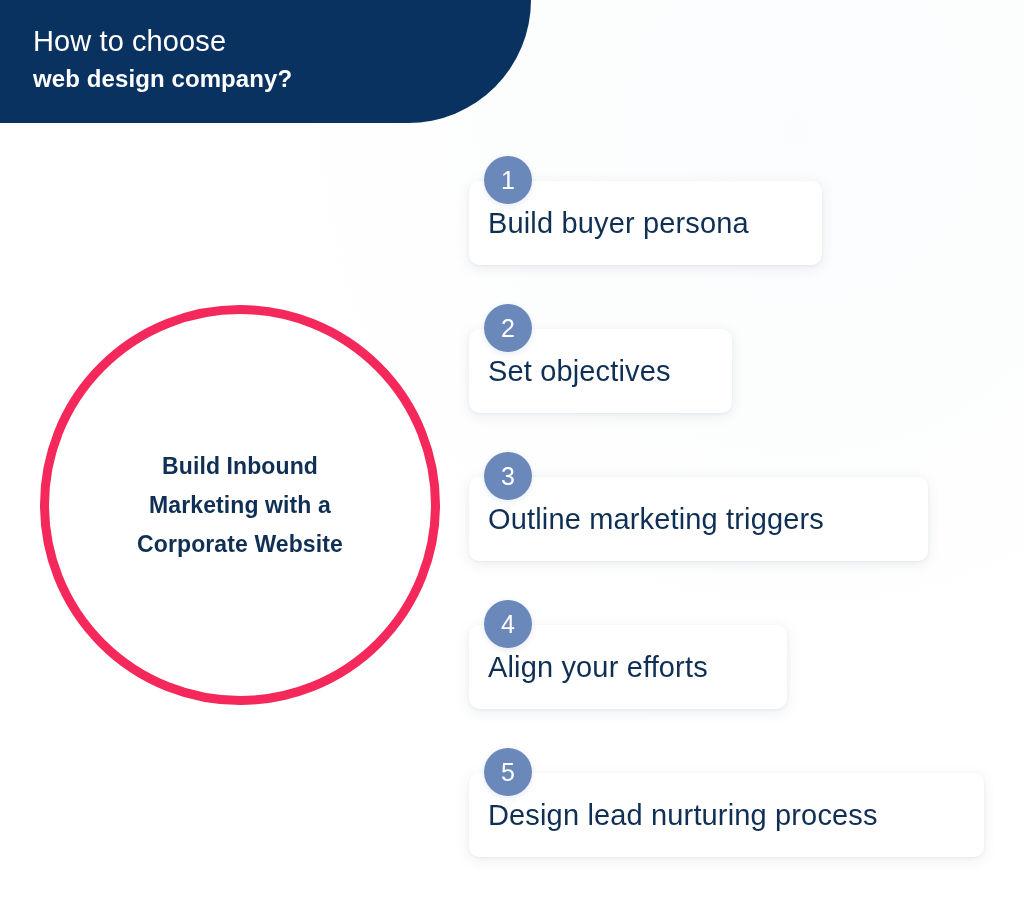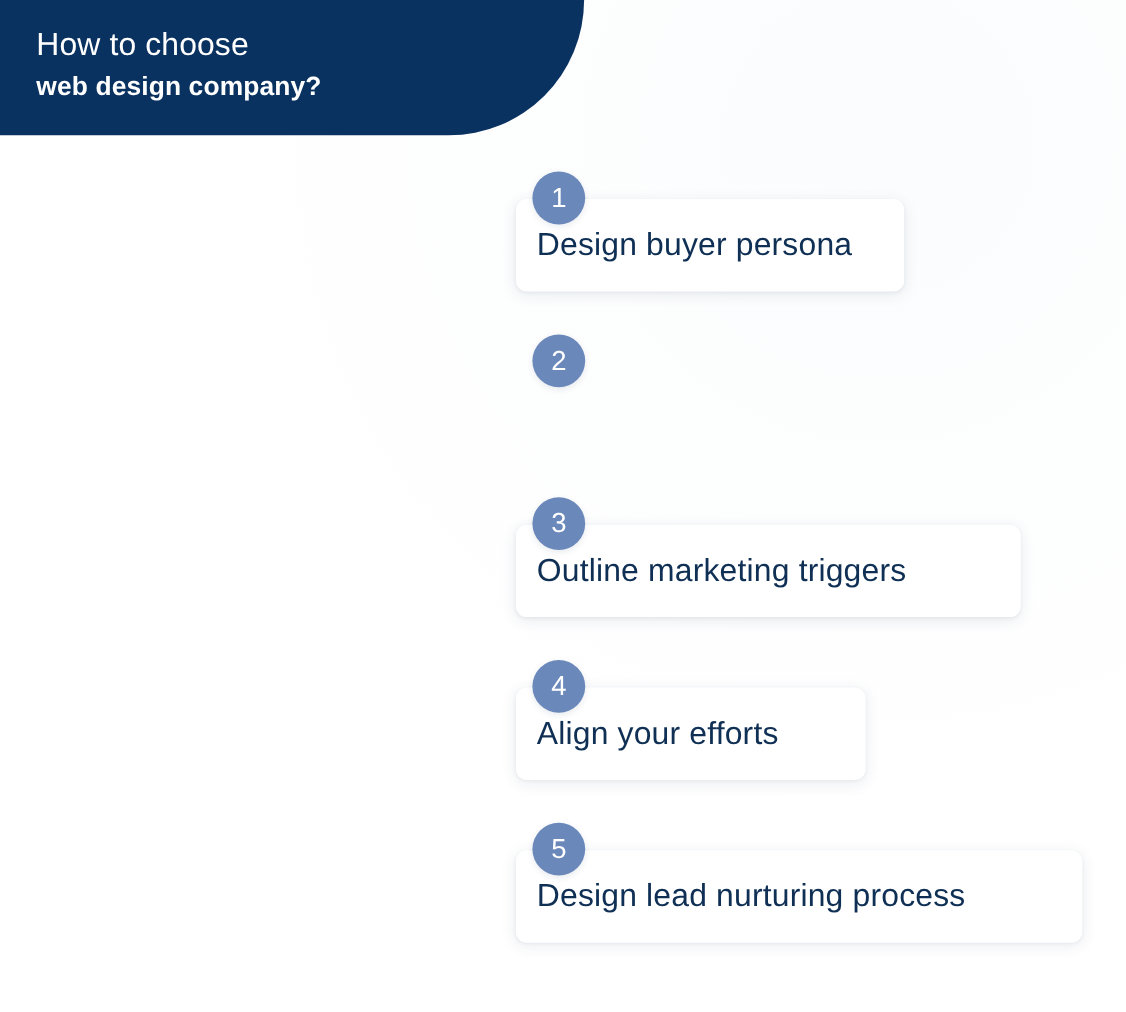--- a/index.html
+++ b/index.html
@@ -147,32 +147,43 @@
 </head>
 <body>
 
 <div id="infographic">
 
   <div class="header-banner">
     <div class="header-line header-line-1">How to choose</div>
     <div class="header-line header-line-2">web design company?</div>
   </div>
 
+  <div class="circle-wrap">
+    <div class="circle-ring"></div>
+    <div class="circle-text">
+      <span>Build Inbound</span>
+      <span>Marketing with a</span>
+      <span>Corporate Website</span>
+    </div>
+  </div>
 
   <div class="steps">
 
     <div class="step">
       <div class="step-badge">1</div>
       <div class="step-card w1">
-        <span class="step-label">Design buyer persona</span>
+        <span class="step-label">Build buyer persona</span>
       </div>
     </div>
 
     <div class="step">
       <div class="step-badge">2</div>
+      <div class="step-card w2">
+        <span class="step-label">Set objectives</span>
+      </div>
     </div>
 
     <div class="step">
       <div class="step-badge">3</div>
       <div class="step-card w3">
         <span class="step-label">Outline marketing triggers</span>
       </div>
     </div>
 
     <div class="step">

